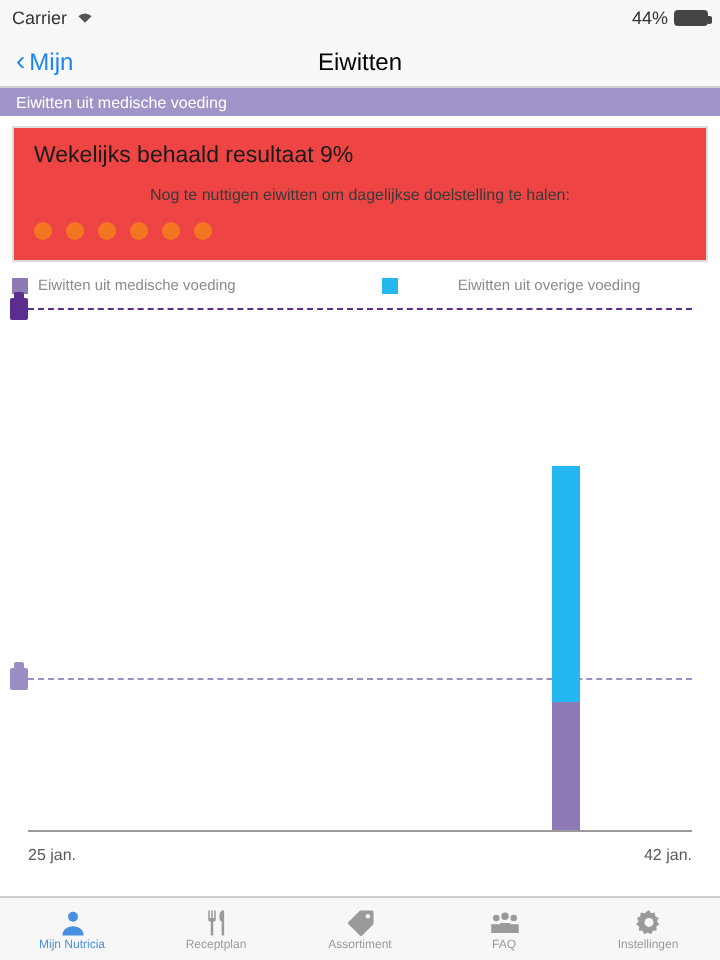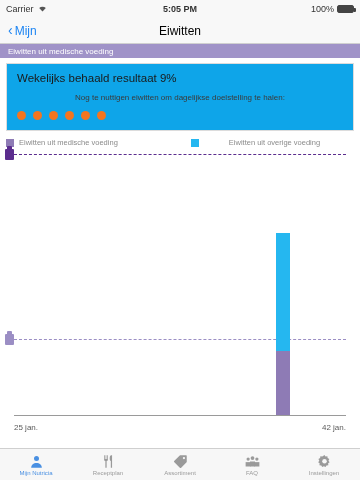--- a/index.html
+++ b/index.html
@@ -61,21 +61,21 @@
   
   .banner {
     height:14px; background:#a093c8;
     display:flex; align-items:center;
     padding:0 8px; color:#ffffff; font-size:8px;
   }
 
   
   .card {
     margin:5px 6px 0 6px;
-    background:#0ea5e9;
+    background:#ef4444;
     border:1px solid #dcdcdc;
     padding:8px 10px 10px 10px;
   }
   .card-title { font-size:11.5px; color:#1a1a1a; }
   .card-sub { font-size:8px; color:#3a3a3a; margin-top:9px;text-align:center; }
   .dots { display:flex; gap:7px; margin-top:9px; }
   .dot { width:9px; height:9px; border-radius:50%; background:#f4751f; }
 
   
   .legend {
@@ -147,23 +147,22 @@
 
   <div class="statusbar">
     <div class="sb-left">
       <span>Carrier</span>
       <span class="wifi">
         <svg width="9" height="7" viewBox="0 0 9 7">
           <path d="M4.5 6.4 L1.2 3.1 A4.6 4.6 0 0 1 7.8 3.1 Z" fill="#555"></path>
         </svg>
       </span>
     </div>
-    <div class="sb-center">5:05 PM</div>
     <div class="sb-right">
-      <span>100%</span>
+      <span>44%</span>
       <span class="battery">
           <i></i>
         </span>
     </div>
   </div>
 
   <div class="navbar">
     <div class="back">
       <span class="chev">‹</span>
       <span>Mijn</span>

